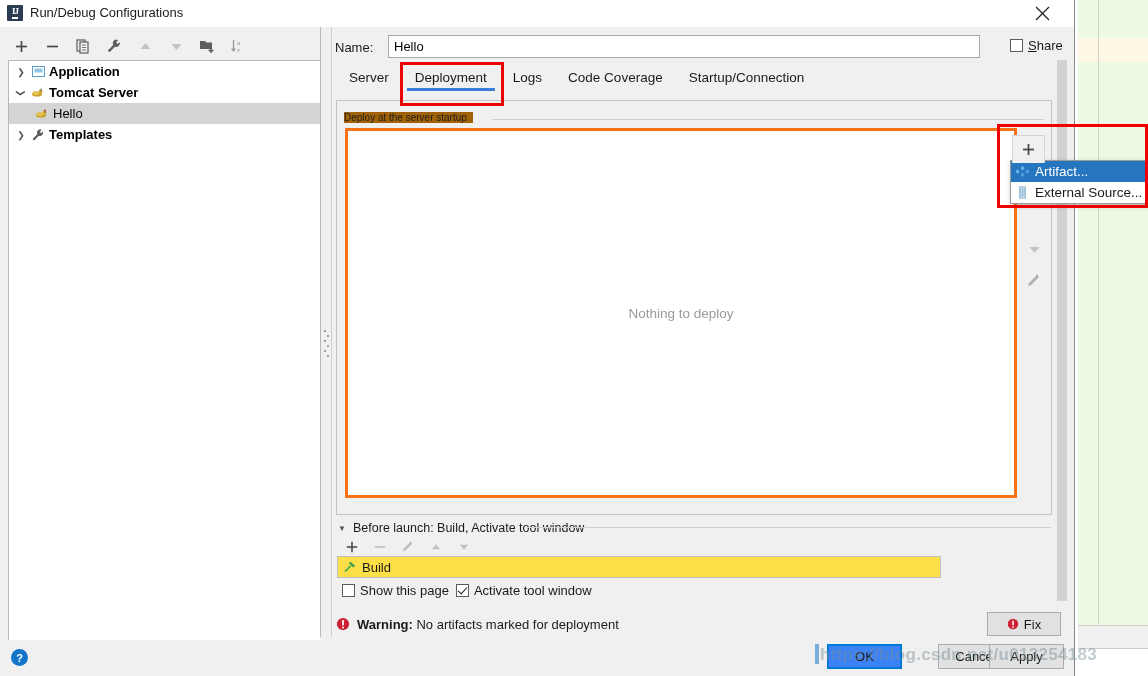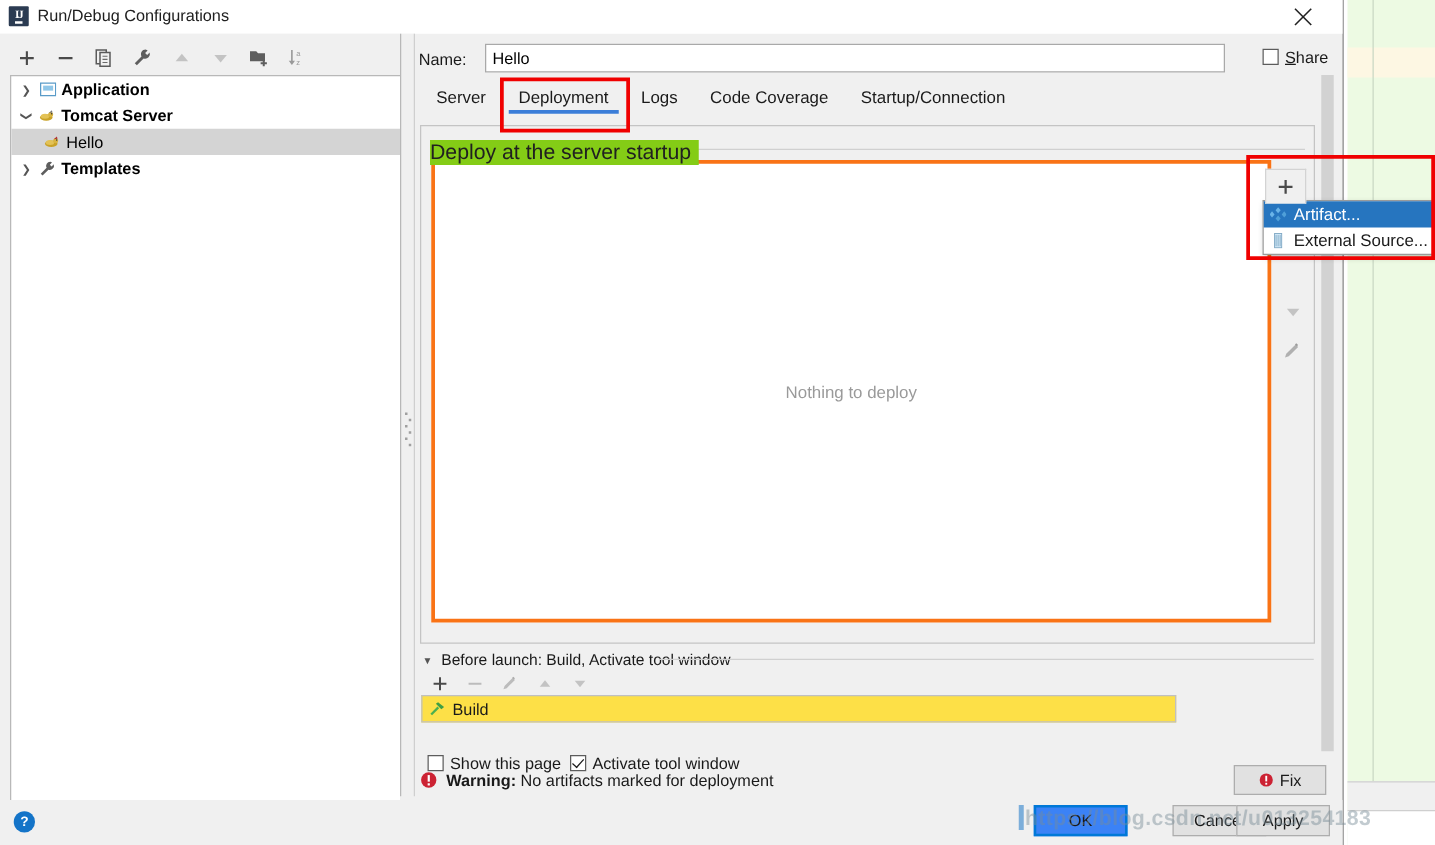--- a/index.html
+++ b/index.html
@@ -235,22 +235,22 @@
   
   .deploy-panel {
     position: absolute; left: 4px; top: 73px;
     width: 716px; height: 415px;
     border: 1px solid #c4c4c4;
     background: #f0f0f0;
     box-sizing: border-box;
   }
   .deploy-legend {
     position: absolute; left: 12px; top: 85px;
-    font-size: 17px; color: #202020;
-    background: #84cc16;
+    font-size: 10px; color: #202020;
+    background: #a16207;
     padding-right: 6px;
     z-index: 2;
   }
   .deploy-legend-line {
     position: absolute; left: 160px; top: 92px;
     width: 552px; height: 1px; background: #d0d0d0;
   }
   .deploy-list {
     position: absolute; left: 13px; top: 101px;
     width: 672px; height: 370px;
@@ -313,21 +313,20 @@
     cursor: pointer;
   }
   .bl-checks {
     position: absolute; left: 10px; top: 556px;
     display: flex; align-items: center; gap: 7px;
     font-size: 13px;
   }
   .bl-check-item {
     display: flex; align-items: center; gap: 5px;
     cursor: pointer;
-    margin-top: 20px;
   }
 
   
   .v-scroll-track {
     position: absolute; left: 1055px; top: 58px;
     width: 14px; height: 545px;
     background: #f0f0f0;
   }
   .v-scroll-thumb {
     position: absolute; left: 1057px; top: 60px;

